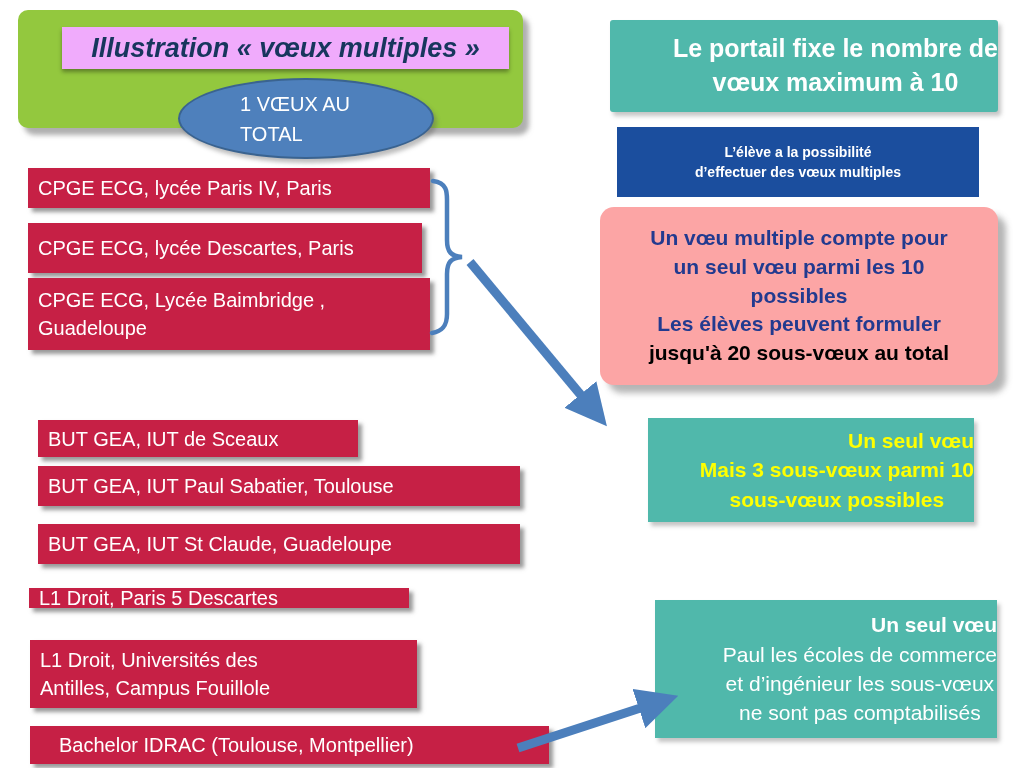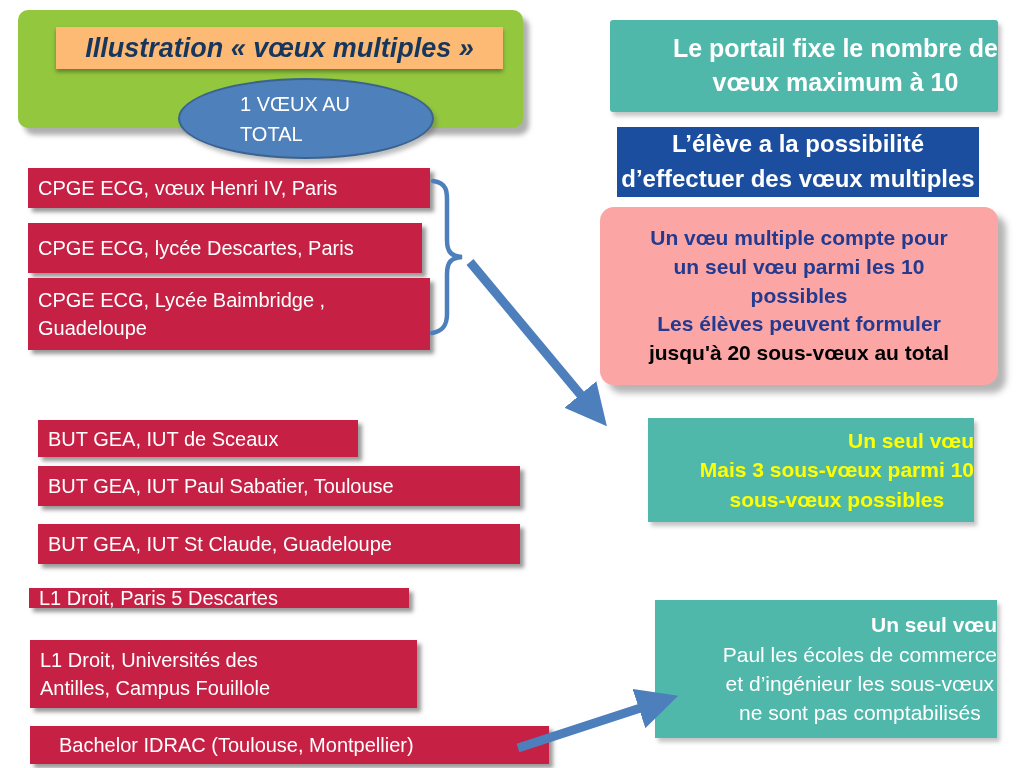--- a/index.html
+++ b/index.html
@@ -15,22 +15,22 @@
   .preline { white-space: pre-line; }
 
   
   .green-banner {
     left: 18px; top: 10px; width: 505px; height: 118px;
     background: #93C83E;
     border-radius: 10px;
     box-shadow: 6px 7px 5px rgba(110,110,110,0.55);
   }
   .title-strip {
-    left: 56px; top: 27px; width: 447px; height: 42px;
-    background: #fdba74;
+    left: 62px; top: 27px; width: 447px; height: 42px;
+    background: #f0abfc;
     box-shadow: 0 3px 4px rgba(0,0,0,0.35);
     display: flex; align-items: center; justify-content: center;
   }
   .slide-title {
     color: #17365D;
     font-size: 27px;
     font-weight: bold;
     font-style: italic;
   }
 
@@ -67,21 +67,21 @@
     background: #50B8AB;
     color: #ffffff;
     display: flex; flex-direction: column; align-items: flex-end; justify-content: center;
     text-align: center;
     box-shadow: 3px 4px 4px rgba(90,90,90,0.35);
   }
   .portal-box { left: 610px; top: 20px; width: 388px; height: 92px; font-size: 25px; font-weight: bold; line-height: 1.35; border-radius: 3px; }
   .possibility-box {
     left: 617px; top: 127px; width: 362px; height: 70px;
     background: #1B4E9E; color: #ffffff;
-    font-size: 24px; font-weight: bold; line-height: 1.45;
+    font-size: 14px; font-weight: bold; line-height: 1.45;
     display: flex; align-items: center; justify-content: center; text-align: center;
     position: absolute;
   }
   .multiple-box {
     left: 600px; top: 207px; width: 398px; height: 178px;
     background: #fca5a5;
     border-radius: 14px;
     box-shadow: 8px 8px 6px rgba(90,90,90,0.45);
     display: flex; flex-direction: column; align-items: center; justify-content: center;
     text-align: center;
@@ -104,21 +104,21 @@
   <div class="abs green-banner"></div>
   <div class="abs title-strip">
     <span class="slide-title">Illustration « vœux multiples »</span>
   </div>
 
   <div class="abs total-ellipse">
     <div class="txt preline">1 VŒUX AU
 TOTAL</div>
   </div>
 
-  <div class="wish" style="left:28px; top:168px; width:382px; height:40px;">CPGE ECG, vœux Henri IV, Paris</div>
+  <div class="wish" style="left:28px; top:168px; width:382px; height:40px;">CPGE ECG, lycée Paris IV, Paris</div>
   <div class="wish" style="left:28px; top:223px; width:374px; height:50px;">CPGE ECG, lycée Descartes, Paris</div>
   <div class="wish" style="left:28px; top:278px; width:382px; height:72px;">CPGE ECG, Lycée Baimbridge ,
 Guadeloupe</div>
 
   <div class="wish" style="left:38px; top:420px; width:300px; height:37px;">BUT GEA, IUT de Sceaux</div>
   <div class="wish" style="left:38px; top:466px; width:462px; height:40px;">BUT GEA, IUT Paul Sabatier, Toulouse</div>
   <div class="wish" style="left:38px; top:524px; width:462px; height:40px;">BUT GEA, IUT St Claude, Guadeloupe</div>
 
   <div class="wish" style="left:20px; top:588px; width:360px; height:20px;margin-left:9px;">L1 Droit, Paris 5 Descartes</div>
   <div class="wish" style="left:30px; top:640px; width:367px; height:68px;">L1 Droit, Universités des

